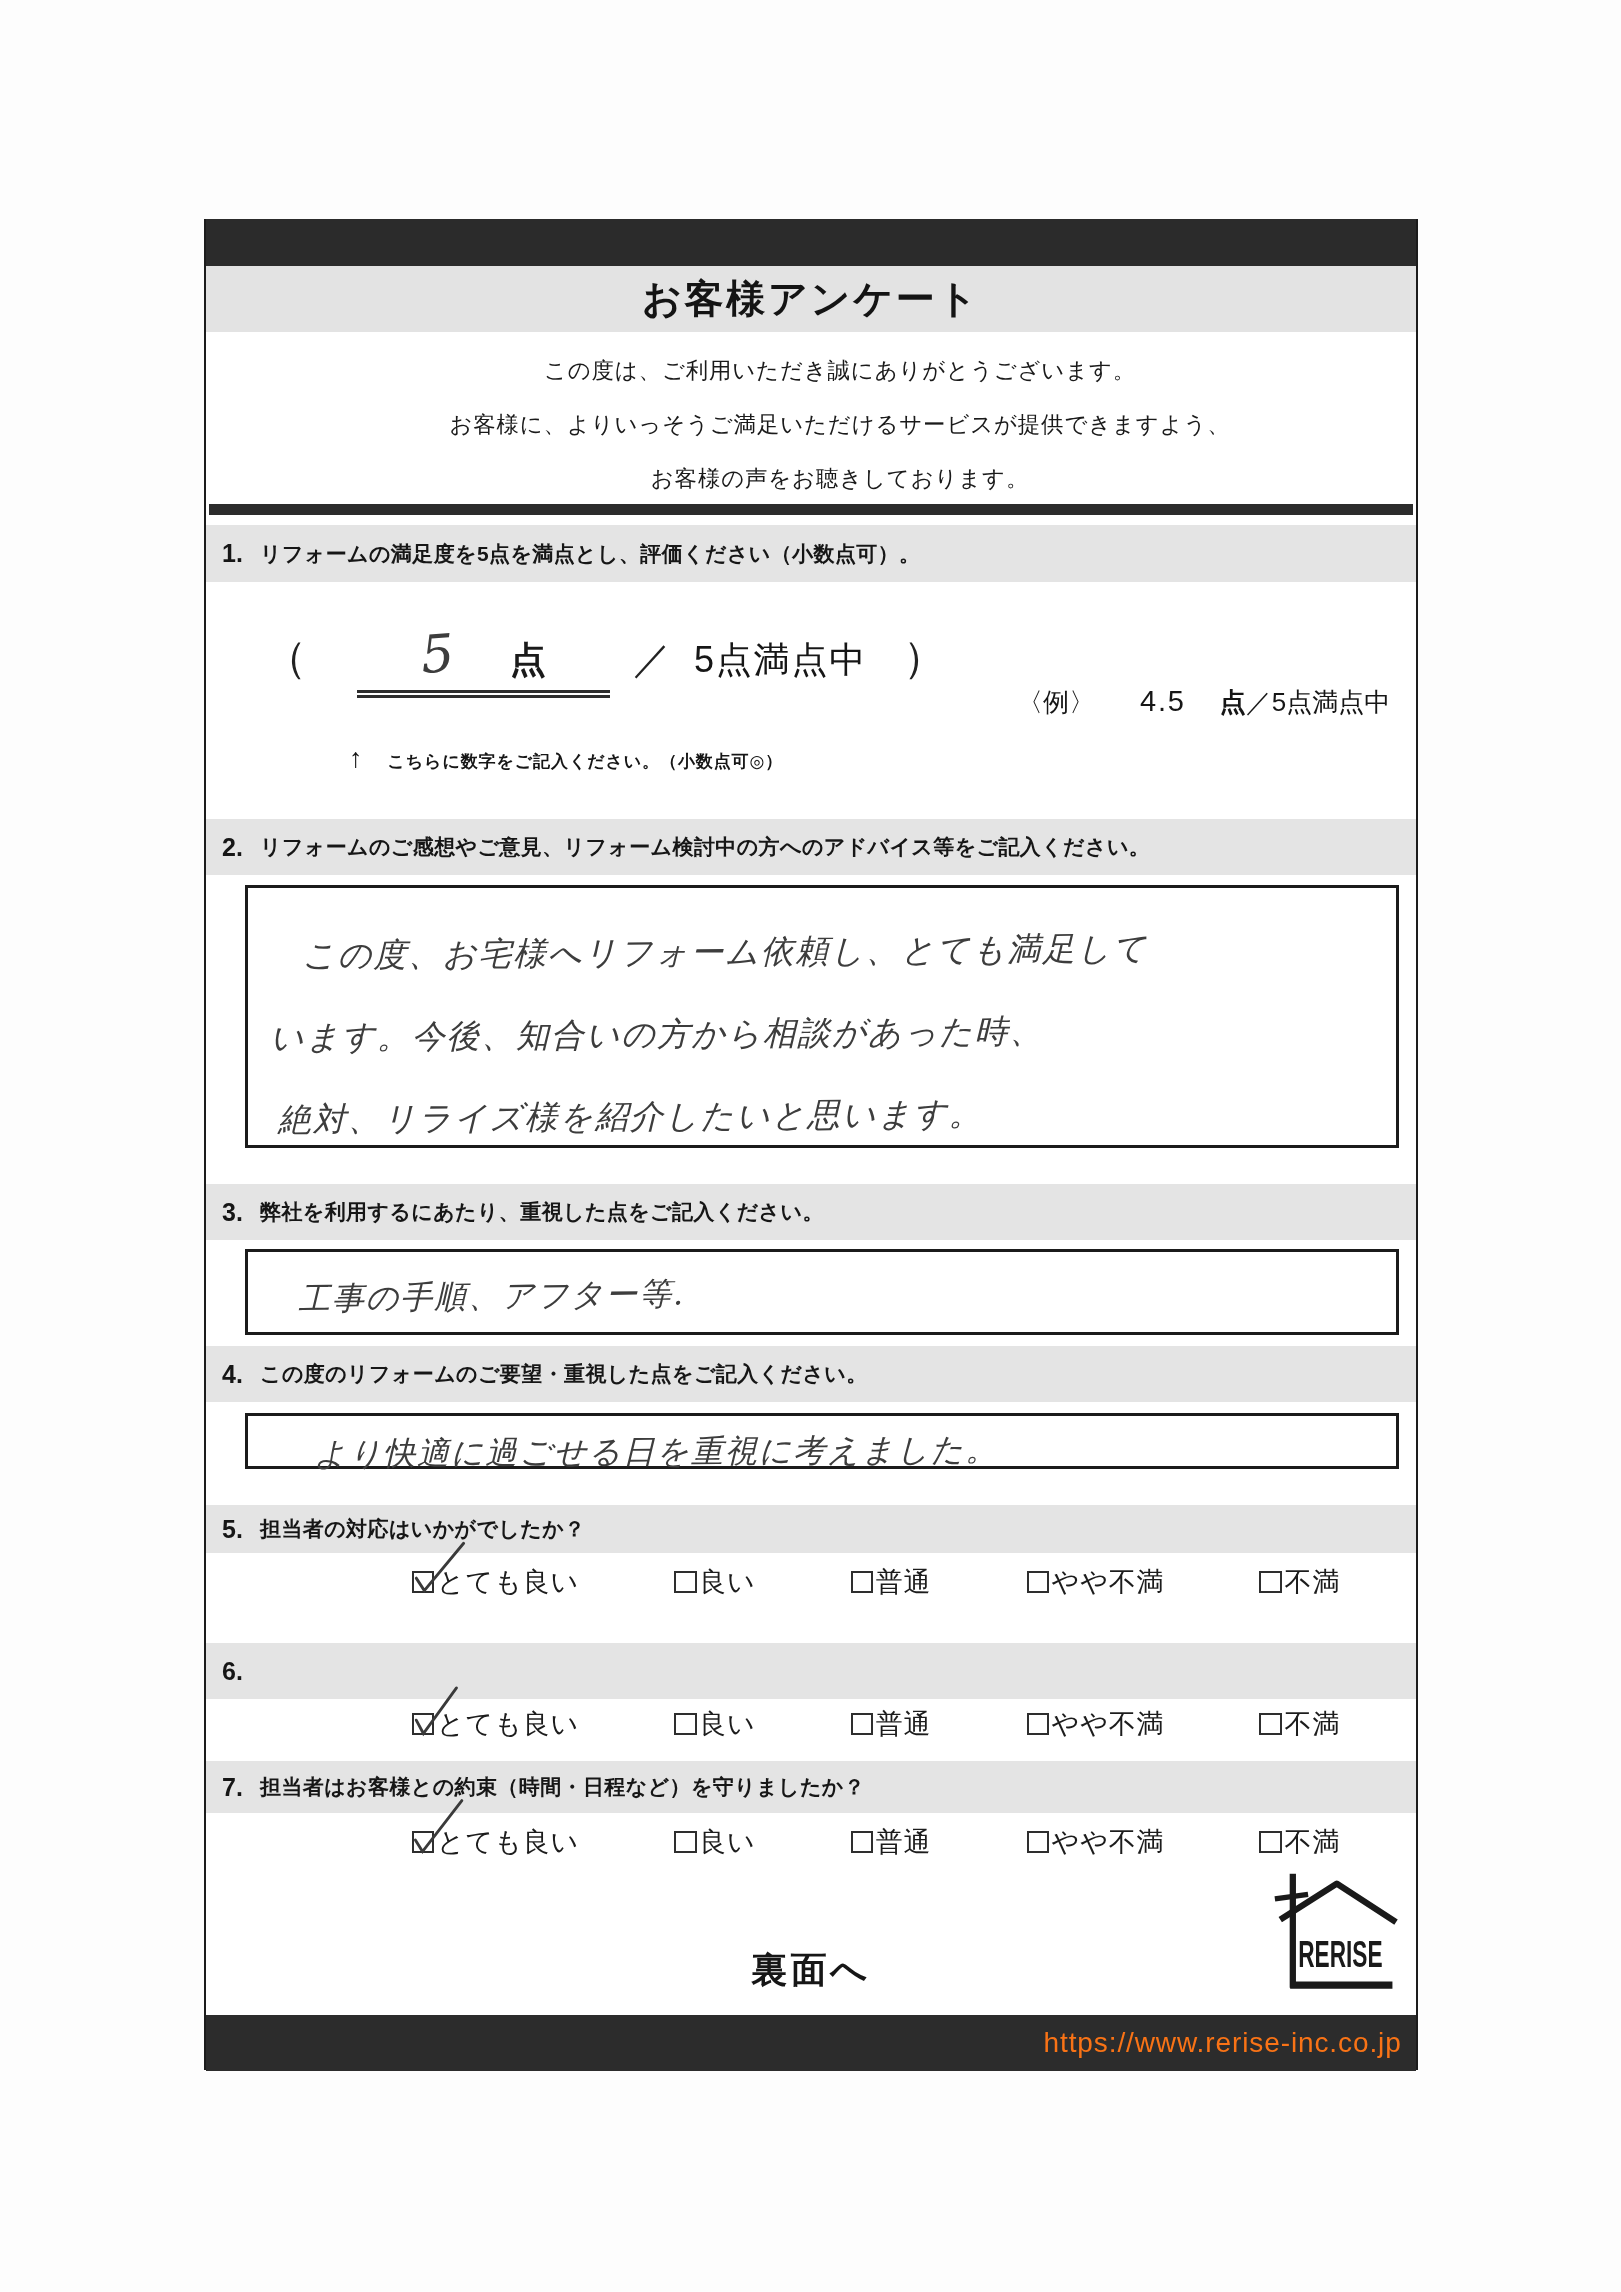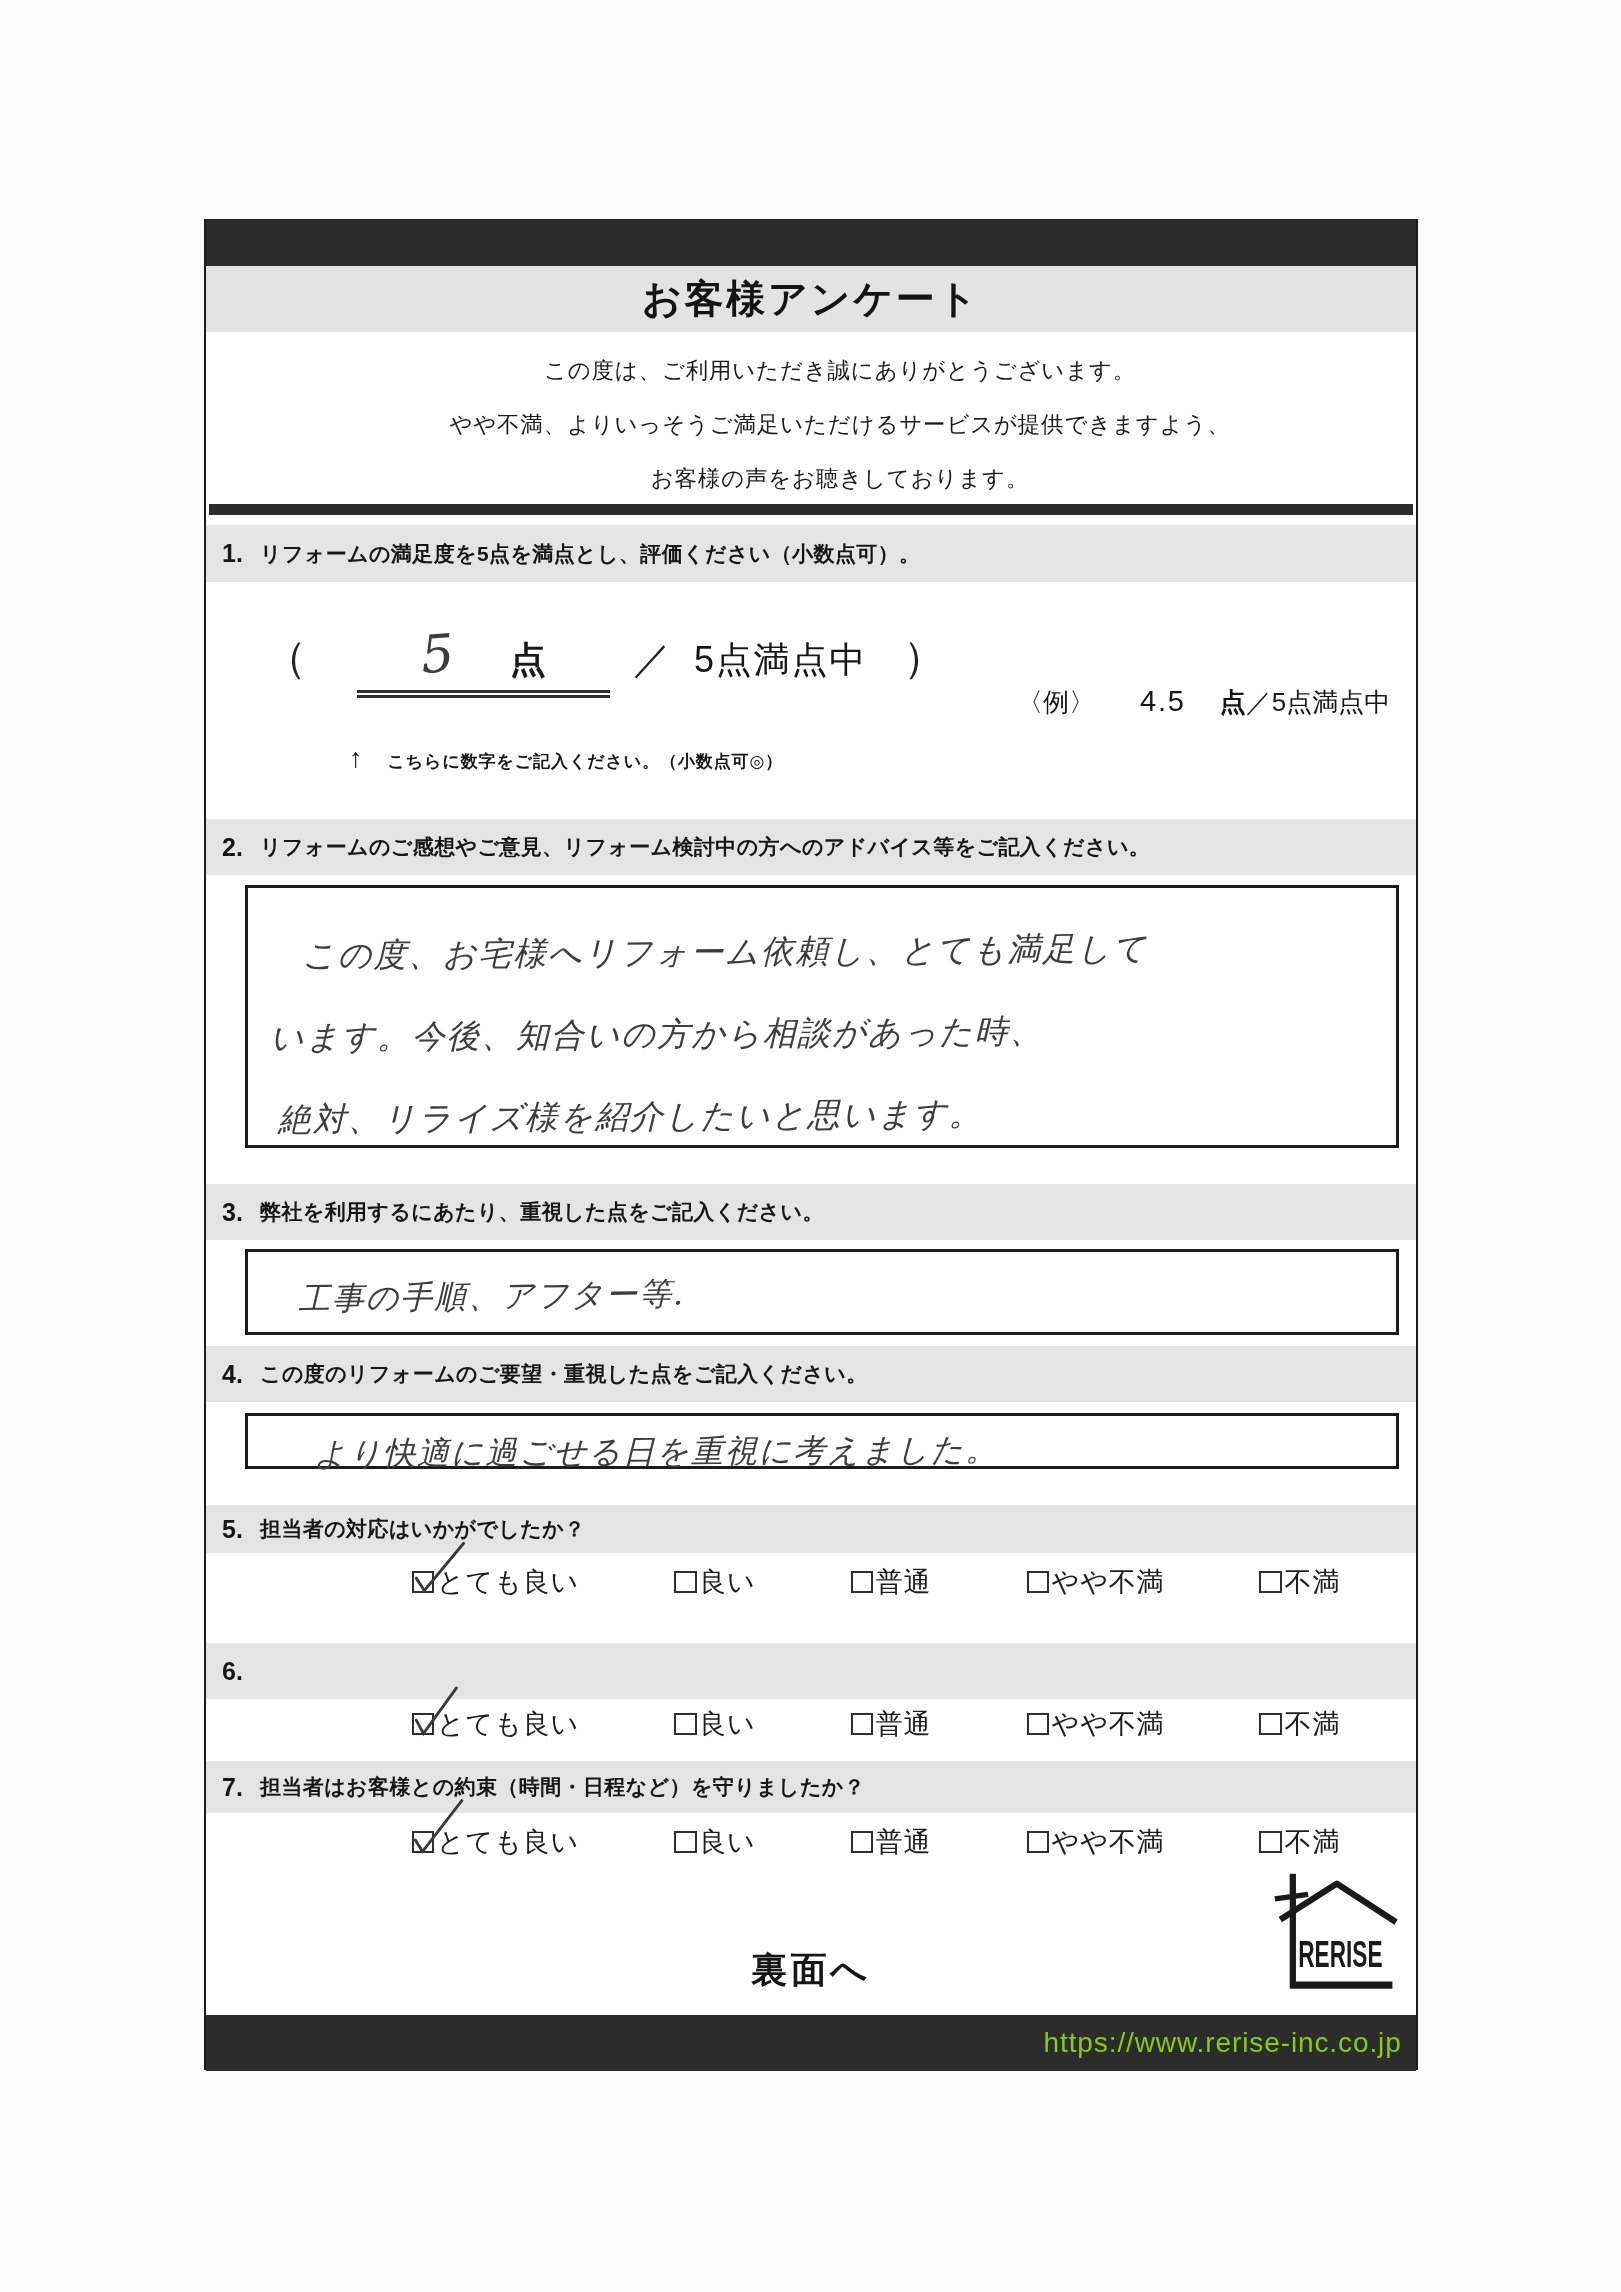--- a/index.html
+++ b/index.html
@@ -90,36 +90,36 @@
   
   .back-note { left:0; top:1727px; width:100%; text-align:center; }
   .back-note span { font-size:36px; font-weight:bold; letter-spacing:3.6px; }
 
   .logo { left:1059px; top:1644px; width:140px; height:140px; }
 
   .footer-bar {
     left:0; top:1796px; width:100%; height:56px; background:#2c2c2c;
     display:flex; align-items:center; justify-content:flex-end;
   }
-  .footer-url { color:#84cc16; font-size:28px; letter-spacing:0.9px; padding-right:14.3px; font-weight:300; }
+  .footer-url { color:#f97316; font-size:28px; letter-spacing:0.9px; padding-right:14.3px; font-weight:300; }
 </style>
 </head>
 <body>
 
 <div class="sheet">
 
   <div class="abs top-bar"></div>
 
   <div class="abs title-band">
     <h1>お客様アンケート</h1>
   </div>
 
   <div class="abs intro">
     <p>この度は、ご利用いただき誠にありがとうございます。</p>
-    <p>やや不満、よりいっそうご満足いただけるサービスが提供できますよう、</p>
+    <p>お客様に、よりいっそうご満足いただけるサービスが提供できますよう、</p>
     <p>お客様の声をお聴きしております。</p>
   </div>
 
   <div class="abs divider"></div>
 
   <div class="abs q-band" style="top:306px; height:57px;">
     <span class="q-num">1.</span>
     <span class="q-text">リフォームの満足度を5点を満点とし、評価ください（小数点可）。</span>
   </div>
 

